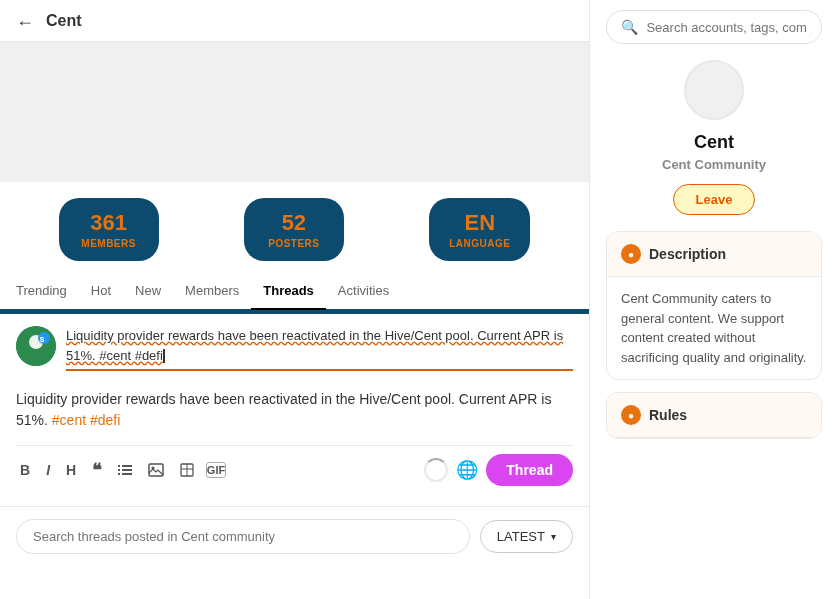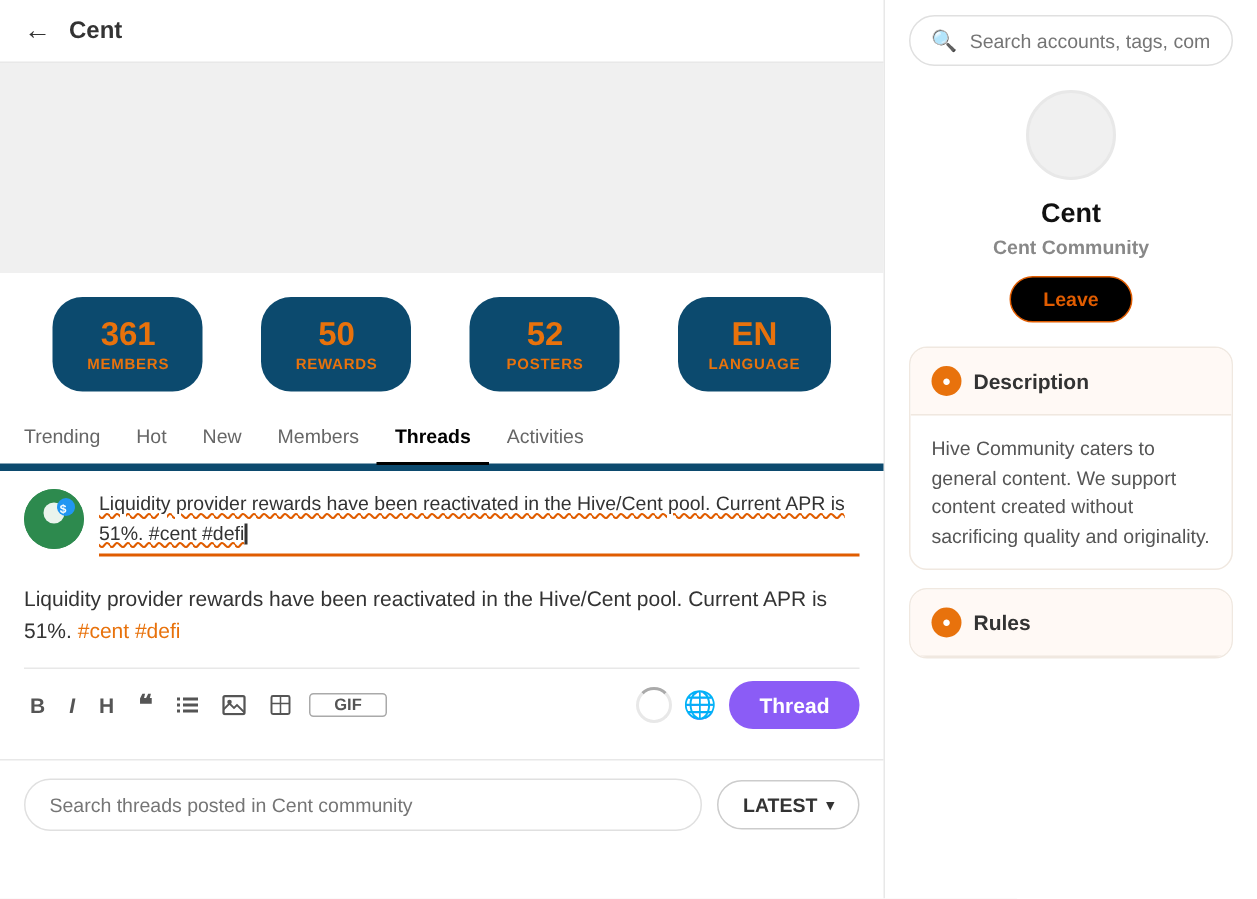--- a/index.html
+++ b/index.html
@@ -181,21 +181,21 @@
       display: flex;
       align-items: center;
       justify-content: center;
     }
     .gif-btn {
       font-size: 11px;
       font-weight: 700;
       color: #555;
       border: 1.5px solid #aaa;
       border-radius: 3px;
-      padding: 1px 16px;
+      padding: 1px 0;
       background: none;
       cursor: pointer;
     }
     .toolbar-spacer { flex: 1; }
     .loading-spinner {
       width: 24px;
       height: 24px;
       border: 2px solid #e8e8e8;
       border-top-color: #aaa;
       border-radius: 50%;
@@ -203,21 +203,21 @@
     }
     @keyframes spin { to { transform: rotate(360deg); } }
     .globe-btn {
       font-size: 18px;
       color: #aaa;
       background: none;
       border: none;
       cursor: pointer;
     }
     .thread-btn {
-      background: #8b5cf6;
+      background: #d946ef;
       color: #fff;
       border: none;
       border-radius: 20px;
       padding: 8px 20px;
       font-size: 14px;
       font-weight: 600;
       cursor: pointer;
     }
 
     
@@ -236,21 +236,21 @@
       color: #999;
       outline: none;
       background: #fff;
     }
     .latest-btn {
       background: #fff;
       border: 1px solid #ccc;
       border-radius: 20px;
       padding: 8px 16px;
       font-size: 13px;
-      font-weight: 700;
+      font-weight: 400;
       color: #333;
       cursor: pointer;
       display: flex;
       align-items: center;
       gap: 6px;
     }
     .chevron-down { font-size: 10px; }
 
     
     .right-panel {
@@ -300,21 +300,21 @@
       margin-bottom: 12px;
       font-weight: bold;
     }
     .leave-btn {
       border: 1.5px solid #e05c00;
       border-radius: 20px;
       padding: 7px 22px;
       font-size: 13px;
       font-weight: 600;
       color: #e05c00;
-      background: #000000;
+      background: #fef9c3;
       cursor: pointer;
       margin-bottom: 16px;
     }
 
     
     .section-card {
       border: 1px solid #f0e8e0;
       border-radius: 12px;
       margin-bottom: 12px;
       overflow: hidden;
@@ -367,24 +367,20 @@
     </button>
     <span class="page-title-text">Cent</span>
   </div>
 
   <div class="banner"></div>
 
   <div class="stats-row">
     <div class="stat-pill">
       <div class="stat-value">361</div>
       <div class="stat-label">MEMBERS</div>
-    </div>
-    <div class="stat-pill">
-      <div class="stat-value">50</div>
-      <div class="stat-label">REWARDS</div>
     </div>
     <div class="stat-pill">
       <div class="stat-value">52</div>
       <div class="stat-label">POSTERS</div>
     </div>
     <div class="stat-pill">
       <div class="stat-value">EN</div>
       <div class="stat-label">LANGUAGE</div>
     </div>
   </div>
@@ -480,21 +476,21 @@
     <div class="community-name">Cent</div>
     <div class="community-subtitle">Cent Community</div>
     <button class="leave-btn">Leave</button>
   </div>
 
   <div class="section-card">
     <div class="section-header">
       <div class="section-icon">●</div>
       <span class="section-title">Description</span>
     </div>
-    <div class="section-body">Hive Community caters to general content. We support content created without sacrificing quality and originality.</div>
+    <div class="section-body">Cent Community caters to general content. We support content created without sacrificing quality and originality.</div>
   </div>
 
   <div class="section-card">
     <div class="section-header">
       <div class="section-icon">●</div>
       <span class="section-title">Rules</span>
     </div>
   </div>
 
 </div>

